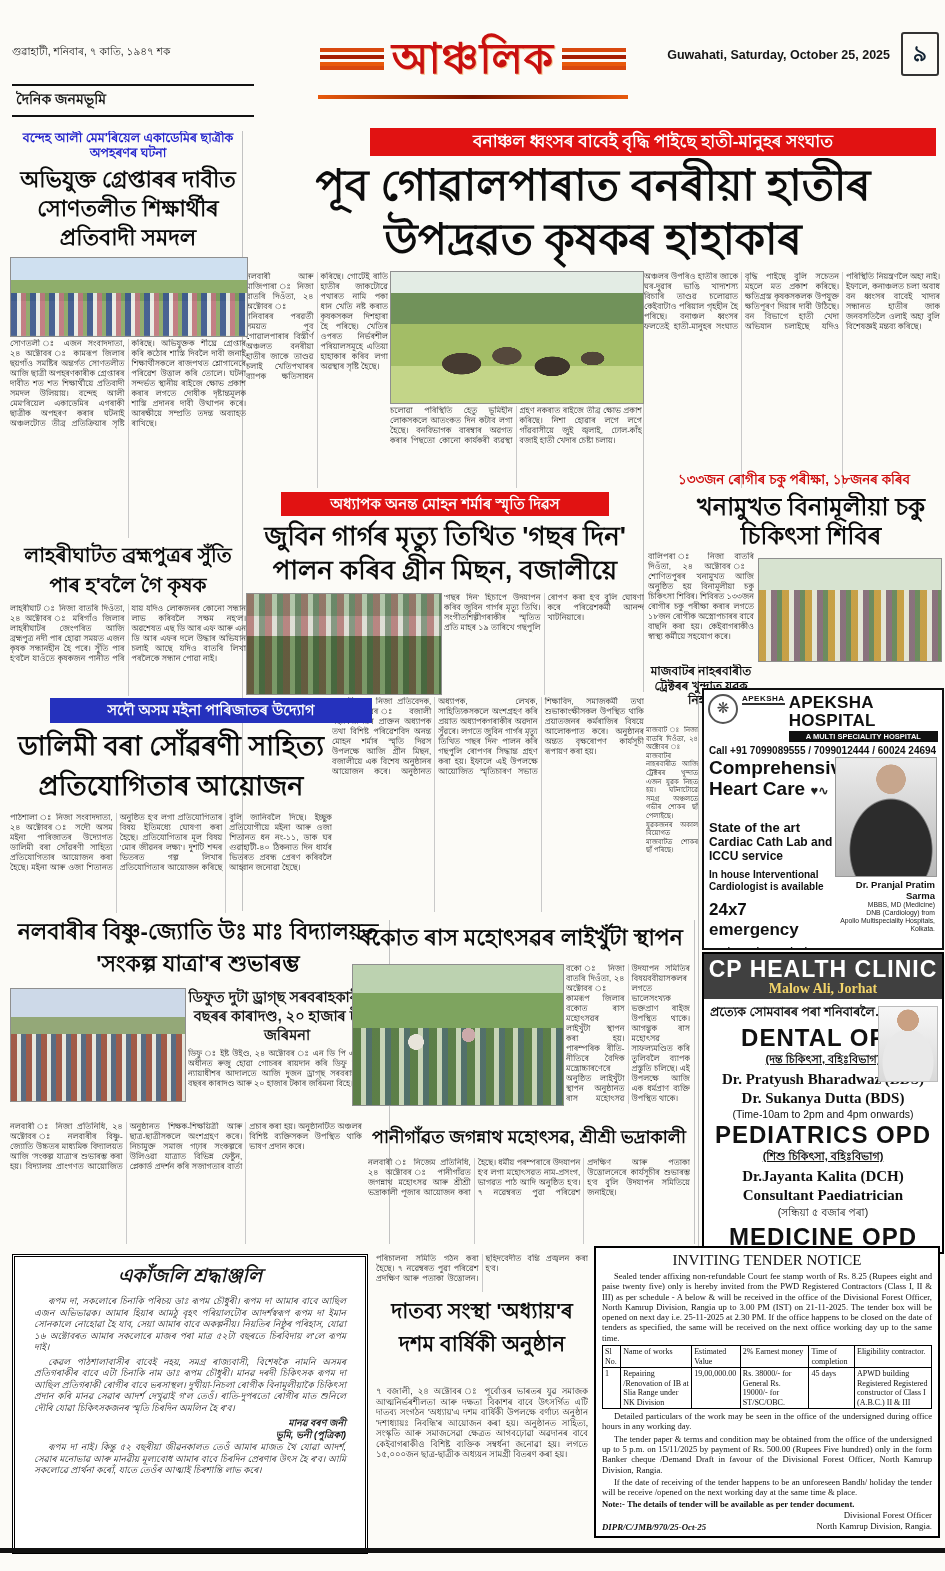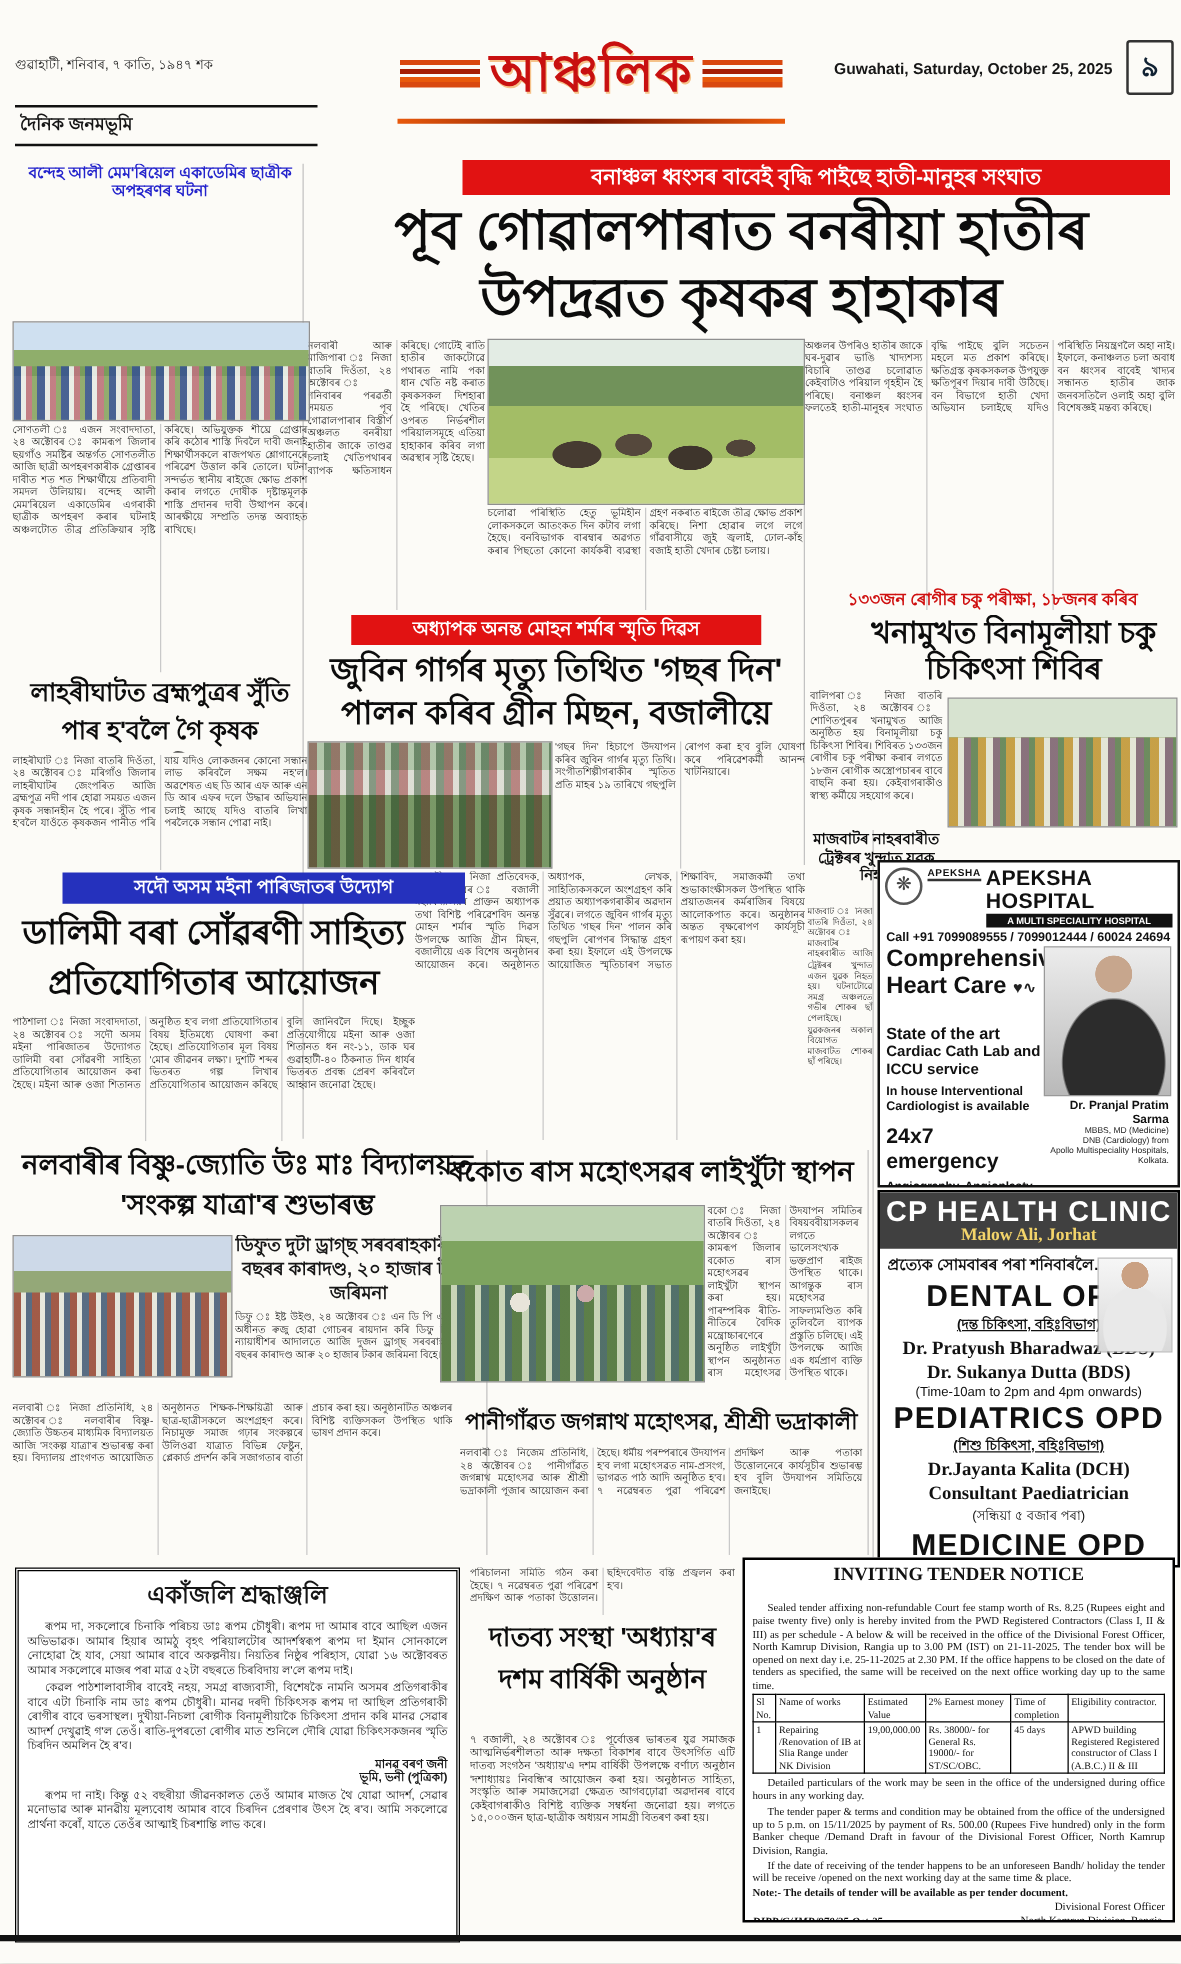--- a/index.html
+++ b/index.html
@@ -122,33 +122,33 @@
   .cp-opd{font-size:24px;font-weight:900;letter-spacing:1px;line-height:26px;margin-top:2px;}
   .cp-opdsub{font-size:11px;font-weight:bold;text-decoration:underline;}
   .cp-doc{font-family:"Liberation Serif",serif;font-size:15px;font-weight:bold;line-height:19px;}
   .cp-time{font-size:10.5px;}
   .cp-docimg{position:absolute;right:4px;top:52px;width:58px;height:74px;
      background:radial-gradient(circle 11px at 50% 18%,#caa183 97%,transparent),
                 radial-gradient(ellipse 26px 34px at 50% 75%,#e9e9e9 96%,transparent),
                 linear-gradient(180deg,#f6f6f6,#d9d9d9);border:1px solid #bbb;}
   .cp-medrow{display:flex;justify-content:space-between;padding:0 6px;font-size:11px;font-weight:bold;}
   
-  .obit{left:12px;top:1254px;width:356px;height:300px;border:3px double #000;background:#fff;padding:4px 7px;box-sizing:border-box;}
+  .obit{left:12px;top:1254px;width:356px;height:300px;border:3px double #000;background:#fff;padding:4px 19px;box-sizing:border-box;font-style:italic;}
   .obit-title{text-align:center;font-size:19px;font-weight:bold;margin-bottom:3px;}
   .obit-body{font-size:9px;line-height:11.5px;text-align:justify;}
   .obit-body p{margin:0 0 3px 0;text-indent:14px;}
   .obit-sign{text-align:right;font-weight:bold;font-size:9.5px;line-height:11.5px;margin:2px 0;}
   
   .a11-pre{left:376px;top:1254px;width:212px;height:38px;}
   .a11-hl{left:376px;top:1294px;width:212px;height:88px;font-size:21px;line-height:33px;}
   .a11-body{left:376px;top:1386px;width:212px;height:168px;font-size:8.5px;line-height:10.5px;}
   
   .tender{left:594px;top:1246px;width:346px;height:292px;border:2px solid #000;background:#fff;
           font-family:"Liberation Serif",serif;padding:4px 6px;box-sizing:border-box;color:#111;}
-  .td-title{text-align:center;font-size:15px;font-weight:bold;margin-bottom:12px;}
+  .td-title{text-align:center;font-size:15px;font-weight:normal;margin-bottom:2px;}
   .td-p{font-size:8.6px;line-height:10.3px;text-align:justify;margin:0 0 2px 0;text-indent:12px;}
   .td-table{width:100%;border-collapse:collapse;margin:2px 0;}
   .td-table th,.td-table td{border:1px solid #000;font-size:8px;line-height:9.5px;padding:1px 2px;text-align:left;vertical-align:top;font-weight:normal;}
   .td-note{font-size:8.6px;font-weight:bold;margin:1px 0;}
   .td-signrow{display:flex;justify-content:space-between;align-items:flex-end;font-size:8.8px;}
   .td-ref{font-style:italic;font-weight:bold;}
   .td-sign{text-align:right;line-height:11px;}
   .bottom-rule{left:0;top:1548px;width:945px;height:5px;background:#111;}
   .vs1{left:242px;top:131px;height:780px;}
   .vs2{left:643px;top:272px;height:420px;}
@@ -179,20 +179,21 @@
   <div class="abs vsep vs5"></div>
 
   <div class="abs kick-redbg red-banner">বনাঞ্চল ধ্বংসৰ বাবেই বৃদ্ধি পাইছে হাতী-মানুহৰ সংঘাত</div>
   <div class="abs hl main-hl">পূব গোৱালপাৰাত বনৰীয়া হাতীৰ উপদ্ৰৱত কৃষকৰ হাহাকাৰ</div>
   <div class="abs body-txt cols2 mb-l">নলবাৰী আৰু মাজিপাৰা ঃ নিজা বাতৰি দিওঁতা, ২৪ অক্টোবৰ ঃ শনিবাৰৰ পৰৱৰ্তী সময়ত পূব গোৱালপাৰাৰ বিস্তীৰ্ণ অঞ্চলত বনৰীয়া হাতীৰ জাকে তাণ্ডৱ চলাই খেতিপথাৰৰ ব্যাপক ক্ষতিসাধন কৰিছে। গোটেই ৰাতি হাতীৰ জাকটোৱে পথাৰত নামি পকা ধান খেতি নষ্ট কৰাত কৃষকসকল দিশহাৰা হৈ পৰিছে। খেতিৰ ওপৰত নিৰ্ভৰশীল পৰিয়ালসমূহে এতিয়া হাহাকাৰ কৰিব লগা অৱস্থাৰ সৃষ্টি হৈছে।</div>
   <div class="abs photo main-photo"></div>
   <div class="abs body-txt cols2 mb-c">চলোৱা পৰিস্থিতি হেতু ভূমিহীন লোকসকলে আতংকত দিন কটাব লগা হৈছে। বনবিভাগক বাৰম্বাৰ অৱগত কৰাৰ পিছতো কোনো কাৰ্যকৰী ব্যৱস্থা গ্ৰহণ নকৰাত ৰাইজে তীব্ৰ ক্ষোভ প্ৰকাশ কৰিছে। নিশা হোৱাৰ লগে লগে গাঁৱবাসীয়ে জুই জ্বলাই, ঢোল-কাঁহ বজাই হাতী খেদাৰ চেষ্টা চলায়।</div>
   <div class="abs body-txt cols3 mb-r">অঞ্চলৰ উপৰিও হাতীৰ জাকে ঘৰ-দুৱাৰ ভাঙি খাদ্যশস্য বিচাৰি তাণ্ডৱ চলোৱাত কেইবাটাও পৰিয়াল গৃহহীন হৈ পৰিছে। বনাঞ্চল ধ্বংসৰ ফলতেই হাতী-মানুহৰ সংঘাত বৃদ্ধি পাইছে বুলি সচেতন মহলে মত প্ৰকাশ কৰিছে। ক্ষতিগ্ৰস্ত কৃষকসকলক উপযুক্ত ক্ষতিপূৰণ দিয়াৰ দাবী উঠিছে। বন বিভাগে হাতী খেদা অভিযান চলাইছে যদিও পৰিস্থিতি নিয়ন্ত্ৰণলৈ অহা নাই। ইফালে, কনাঞ্চলত চলা অবাধ বন ধ্বংসৰ বাবেই খাদ্যৰ সন্ধানত হাতীৰ জাক জনবসতিলৈ ওলাই অহা বুলি বিশেষজ্ঞই মন্তব্য কৰিছে।</div>
 
   <div class="abs kick-blue a1-kicker">বন্দেহ আলী মেম'ৰিয়েল একাডেমিৰ ছাত্ৰীক অপহৰণৰ ঘটনা</div>
+  <div class="abs hl a1-hl">অভিযুক্ত গ্ৰেপ্তাৰৰ দাবীত সোণতলীত শিক্ষাৰ্থীৰ প্ৰতিবাদী সমদল</div>
   <div class="abs photo a1-photo"></div>
   <div class="abs body-txt cols2 a1-body">সোণতলী ঃ এজন সংবাদদাতা, ২৪ অক্টোবৰ ঃ কামৰূপ জিলাৰ ছয়গাঁও সমষ্টিৰ অন্তৰ্গত সোণতলীত আজি ছাত্ৰী অপহৰণকাৰীক গ্ৰেপ্তাৰৰ দাবীত শত শত শিক্ষাৰ্থীয়ে প্ৰতিবাদী সমদল উলিয়ায়। বন্দেহ আলী মেম'ৰিয়েল একাডেমিৰ এগৰাকী ছাত্ৰীক অপহৰণ কৰাৰ ঘটনাই অঞ্চলটোত তীব্ৰ প্ৰতিক্ৰিয়াৰ সৃষ্টি কৰিছে। অভিযুক্তক শীঘ্ৰে গ্ৰেপ্তাৰ কৰি কঠোৰ শাস্তি দিবলৈ দাবী জনাই শিক্ষাৰ্থীসকলে ৰাজপথত শ্লোগানেৰে পৰিৱেশ উত্তাল কৰি তোলে। ঘটনা সন্দৰ্ভত স্থানীয় ৰাইজে ক্ষোভ প্ৰকাশ কৰাৰ লগতে দোষীক দৃষ্টান্তমূলক শাস্তি প্ৰদানৰ দাবী উত্থাপন কৰে। আৰক্ষীয়ে সম্প্ৰতি তদন্ত অব্যাহত ৰাখিছে।</div>
 
   <div class="abs hl a2-hl">লাহৰীঘাটত ব্ৰহ্মপুত্ৰৰ সুঁতি পাৰ হ'বলৈ গৈ কৃষক সন্ধানহীন</div>
   <div class="abs body-txt cols2 a2-body">লাহৰীঘাট ঃ নিজা বাতৰি দিওঁতা, ২৪ অক্টোবৰ ঃ মৰিগাঁও জিলাৰ লাহৰীঘাটৰ জেংপৰিত আজি ব্ৰহ্মপুত্ৰ নদী পাৰ হোৱা সময়ত এজন কৃষক সন্ধানহীন হৈ পৰে। সুঁতি পাৰ হ'বলৈ যাওঁতে কৃষকজন পানীত পৰি যায় যদিও লোকজনৰ কোনো সন্ধান লাভ কৰিবলৈ সক্ষম নহ'ল। অৱশেষত এছ ডি আৰ এফ আৰু এন ডি আৰ এফৰ দলে উদ্ধাৰ অভিযান চলাই আছে যদিও বাতৰি লিখা পৰলৈকে সন্ধান পোৱা নাই।</div>
 
   <div class="abs kick-redbg a3-kicker">অধ্যাপক অনন্ত মোহন শৰ্মাৰ স্মৃতি দিৱস</div>
   <div class="abs hl a3-hl">জুবিন গাৰ্গৰ মৃত্যু তিথিত 'গছৰ দিন' পালন কৰিব গ্ৰীন মিছন, বজালীয়ে</div>
   <div class="abs photo a3-photo"></div>
   <div class="abs body-txt cols2 a3-bside">'গছৰ দিন' হিচাপে উদযাপন কৰিব জুবিন গাৰ্গৰ মৃত্যু তিথি। সংগীতশিল্পীগৰাকীৰ স্মৃতিত প্ৰতি মাহৰ ১৯ তাৰিখে গছপুলি ৰোপণ কৰা হ'ব বুলি ঘোষণা কৰে পৰিৱেশকৰ্মী আনন্দ খাটনিয়াৰে।</div>

